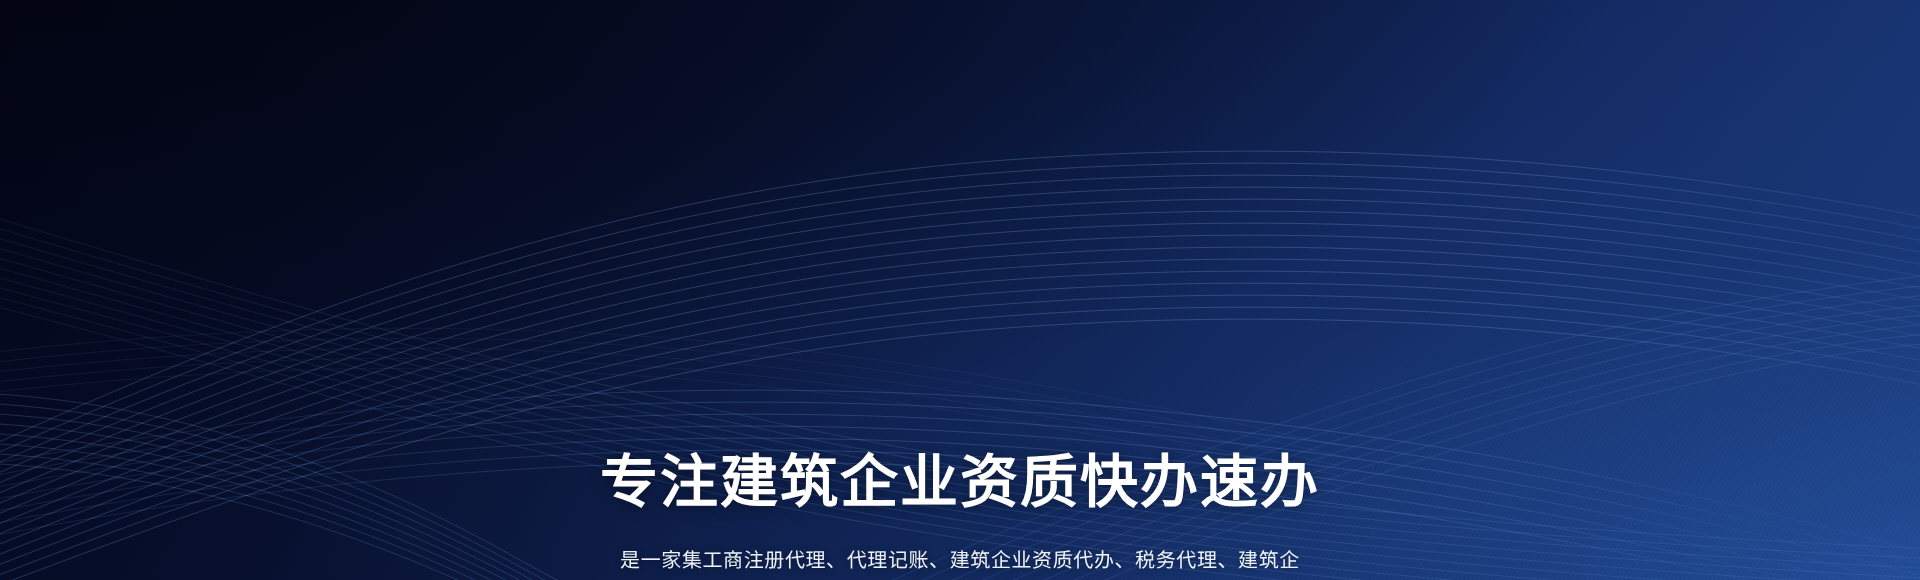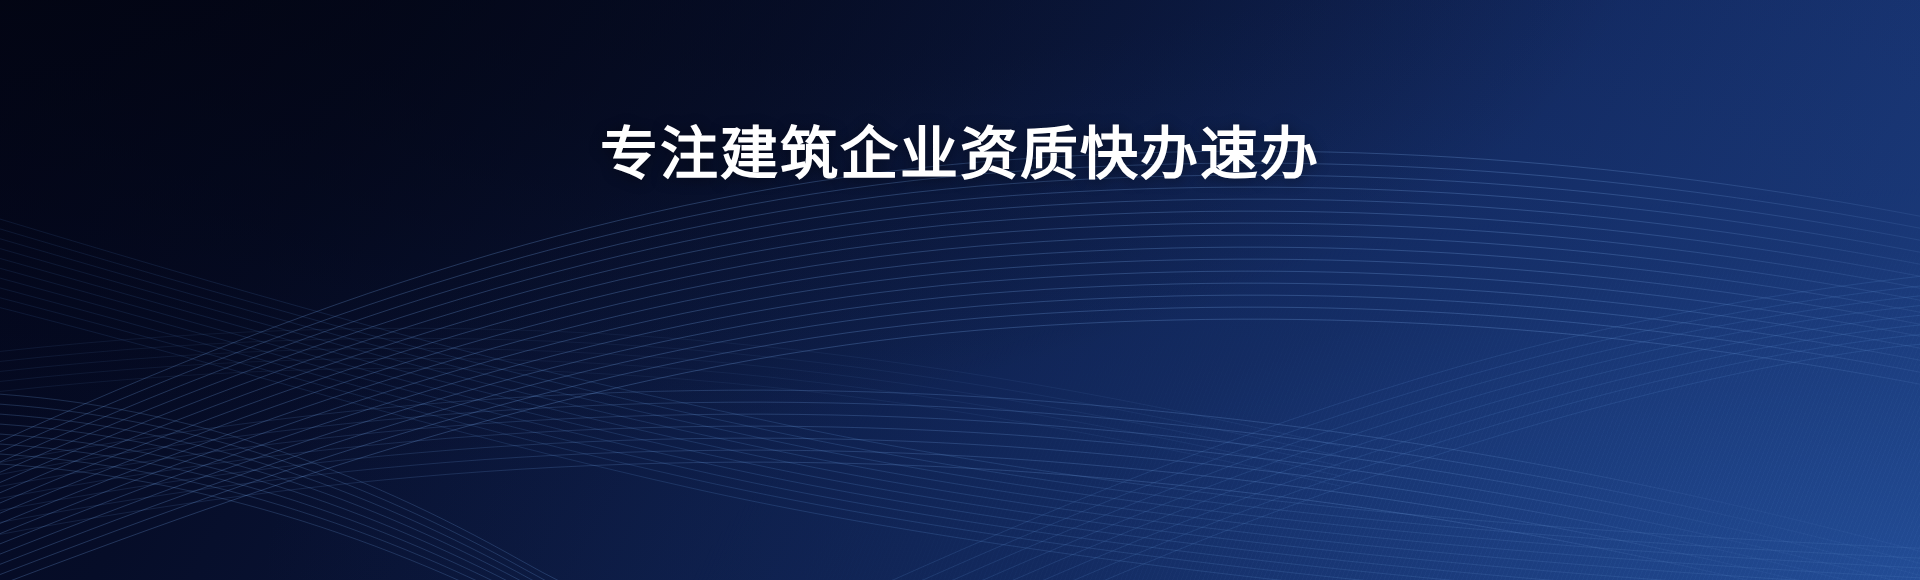--- a/index.html
+++ b/index.html
@@ -69,21 +69,21 @@
   
   .content {
     position: absolute;
     left: 0;
     right: 0;
     top: 0;
     height: 100%;
     display: flex;
     flex-direction: column;
     align-items: center;
-    justify-content: space-between;
+    justify-content: flex-end;
     text-align: center;
     z-index: 5;
   }
 
   .headline {
     margin: 0;
     padding-top: 122px;
     font-size: 58px;
     line-height: 1.12;
     font-weight: 700;
@@ -204,16 +204,17 @@
         <path d="M-40,396 C 180,370 400,360 640,376 C 880,392 1100,432 1340,486"></path>
       </g>
     </svg>
   </div>
 
   <div class="hatch"></div>
 
   <div class="content">
     <h1 class="headline">专注建筑企业资质快办速办</h1>
     <div class="subtitle">
+      <div>是一家集工商注册代理、代理记账、建筑企业资质代办、税务代理、建筑企</div>
     </div>
   </div>
 
 </div>
 
 </body></html>

